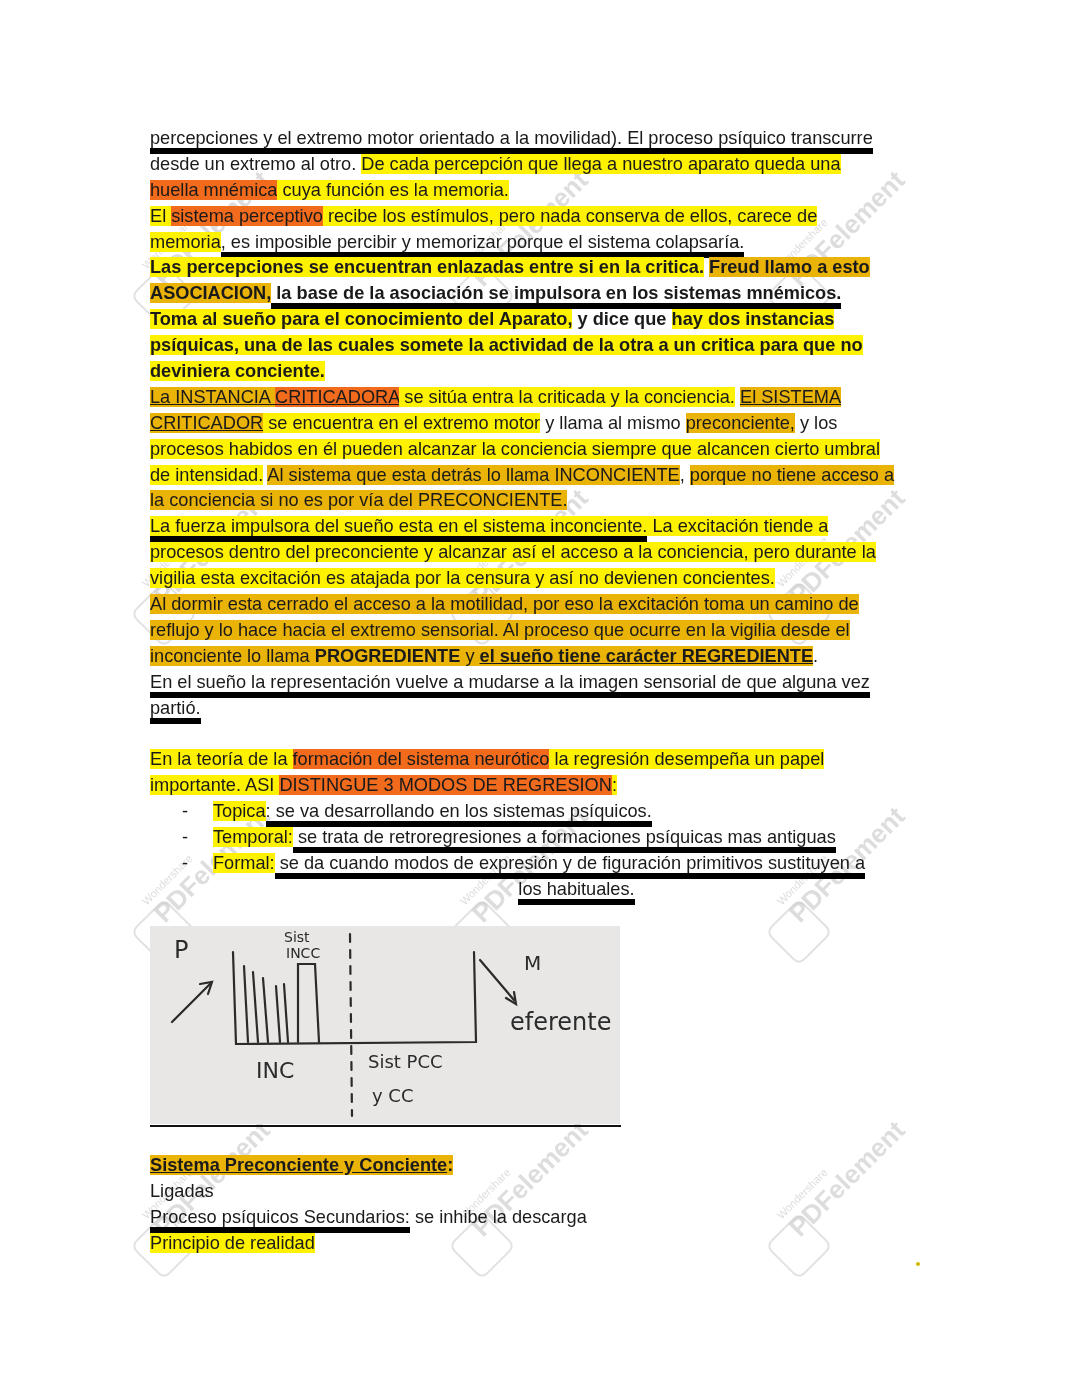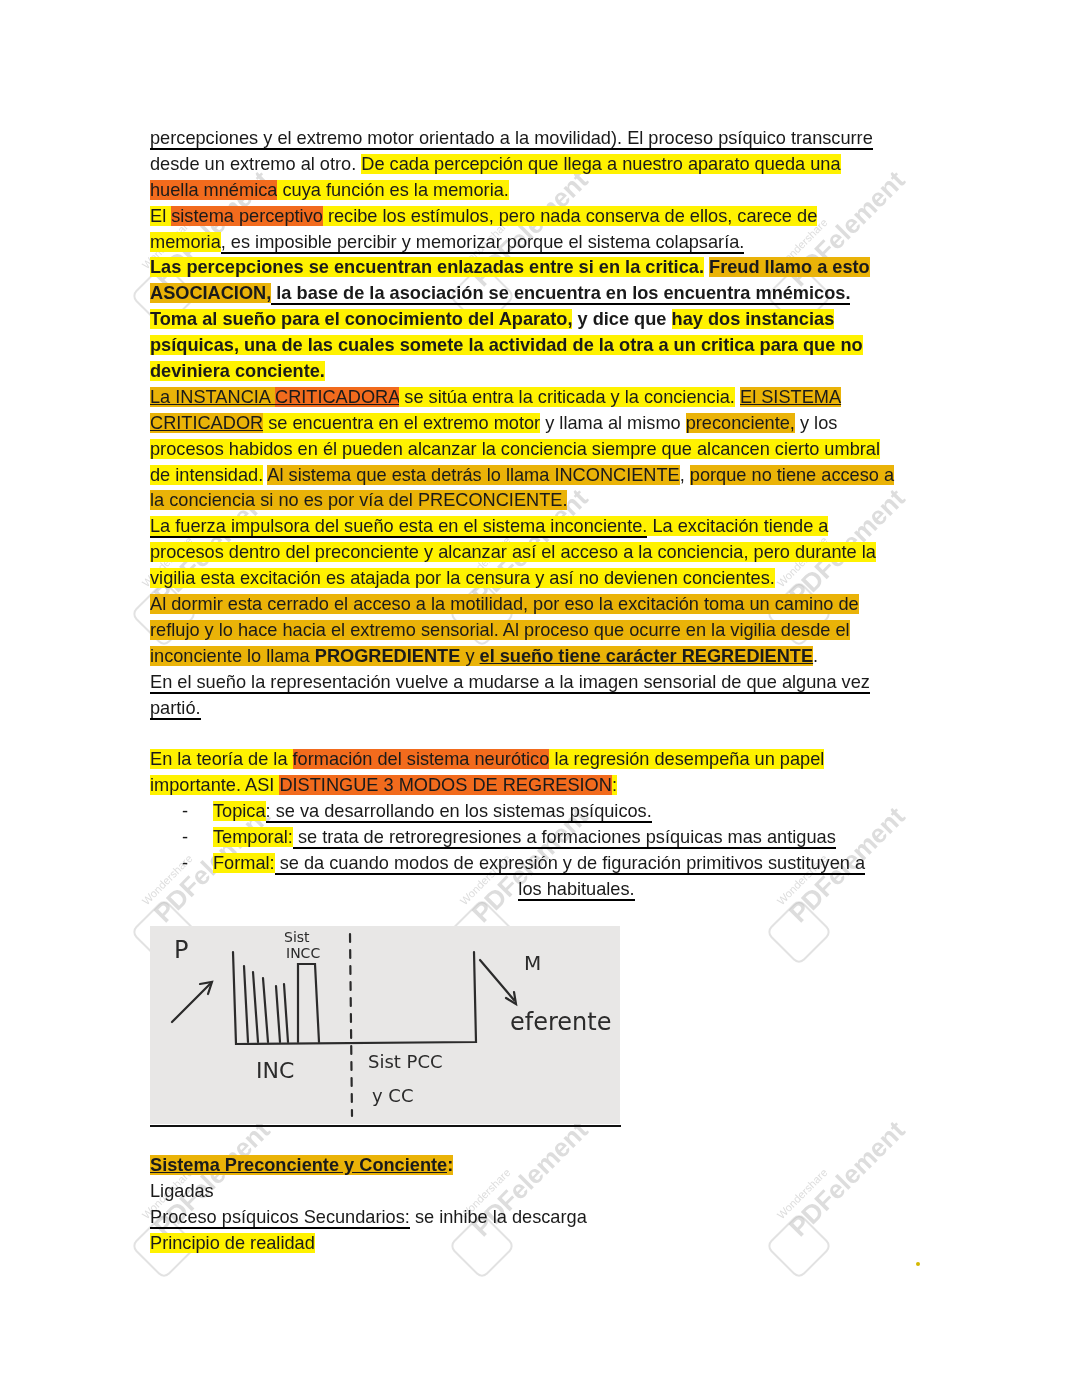--- a/index.html
+++ b/index.html
@@ -5,21 +5,21 @@
   html, body { margin:0; padding:0; background:#ffffff; }
   body { width:1080px; height:1397px; position:relative; overflow:hidden;
          font-family:"Liberation Sans", "DejaVu Sans", sans-serif; color:#1a1a1a; }
   .page { position:absolute; left:150px; top:126px; width:790px; }
   .line { font-size:18.2px; line-height:25.9px; white-space:nowrap; height:25.9px; }
   .y { background:#fff200; }
   .o { background:#f26b1d; }
   .r { background:#eab308; }
   .b { font-weight:bold; }
   .u { text-decoration:underline; text-decoration-color:#1a1a1a; }
-  .ul { border-bottom:2px solid #000000; }
+  .ul { border-bottom:6px solid #000000; }
   .blank { height:25.9px; }
   .bullet { position:relative; padding-left:63px; }
   .bullet .dash { position:absolute; left:32px; }
   .indent { padding-left:63px;text-align:center; }
   .figure { position:absolute; left:150px; top:926px; width:470px; height:198px;
             background:#e8e7e6; }
   .figrule { position:absolute; left:150px; top:1125px; width:471px; height:2px; background:#111; }
   .wm { position:absolute; color:rgba(180,180,180,0.45); font-weight:bold; font-size:26px;
         transform:rotate(-45deg); transform-origin:left bottom; white-space:nowrap; pointer-events:none; }
   .wm small { display:block; font-size:11px; font-weight:normal; }
@@ -58,21 +58,21 @@
 <div class="wm-logo" style="left:775px;top:1222px;"></div>
 <div class="wm" style="left:805px;top:1200px;"><small>Wondershare</small><span>PDFelement</span></div>
 
 <div class="page">
   <div class="line"><span class="ul">percepciones y el extremo motor orientado a la movilidad). El proceso psíquico transcurre</span></div>
   <div class="line"><span>desde un extremo al otro. </span><span class="y">De cada percepción que llega a nuestro aparato queda una</span></div>
   <div class="line"><span class="o">huella mnémica</span><span class="y"> cuya función es la memoria.</span></div>
   <div class="line"><span class="y">El </span><span class="o">sistema perceptivo</span><span class="y"> recibe los estímulos, pero nada conserva de ellos, carece de</span></div>
   <div class="line"><span class="y">memoria</span><span class="ul">, es imposible percibir y memorizar porque el sistema colapsaría.</span></div>
   <div class="line b"><span class="y">Las percepciones se encuentran enlazadas entre si en la critica.</span><span> </span><span class="r">Freud llamo a esto</span></div>
-  <div class="line b"><span class="r">ASOCIACION,</span><span class="ul"> la base de la asociación se encuentra en los encuentra mnémicos.</span></div>
+  <div class="line b"><span class="r">ASOCIACION,</span><span class="ul"> la base de la asociación se impulsora en los sistemas mnémicos.</span></div>
   <div class="line b"><span class="y">Toma al sueño para el conocimiento del Aparato,</span><span> y dice que </span><span class="y">hay dos instancias</span></div>
   <div class="line b"><span class="y">psíquicas, una de las cuales somete la actividad de la otra a un critica para que no</span></div>
   <div class="line b"><span class="y">deviniera conciente.</span></div>
   <div class="line"><span class="r u">La INSTANCIA </span><span class="o u">CRITICADORA</span><span class="y"> se sitúa entra la criticada y la conciencia.</span><span> </span><span class="r u">El SISTEMA</span></div>
   <div class="line"><span class="r u">CRITICADOR</span><span class="y"> se encuentra en el extremo motor</span><span> y llama al mismo </span><span class="r">preconciente,</span><span> y los</span></div>
   <div class="line"><span class="y">procesos habidos en él pueden alcanzar la conciencia siempre que alcancen cierto umbral</span></div>
   <div class="line"><span class="y">de intensidad.</span><span> </span><span class="r">Al sistema que esta detrás lo llama INCONCIENTE</span><span>, </span><span class="r">porque no tiene acceso a</span></div>
   <div class="line"><span class="r">la conciencia si no es por vía del PRECONCIENTE.</span></div>
   <div class="line"><span class="y ul">La fuerza impulsora del sueño esta en el sistema inconciente.</span><span class="y"> La excitación tiende a</span></div>
   <div class="line"><span class="y">procesos dentro del preconciente y alcanzar así el acceso a la conciencia, pero durante la</span></div>

